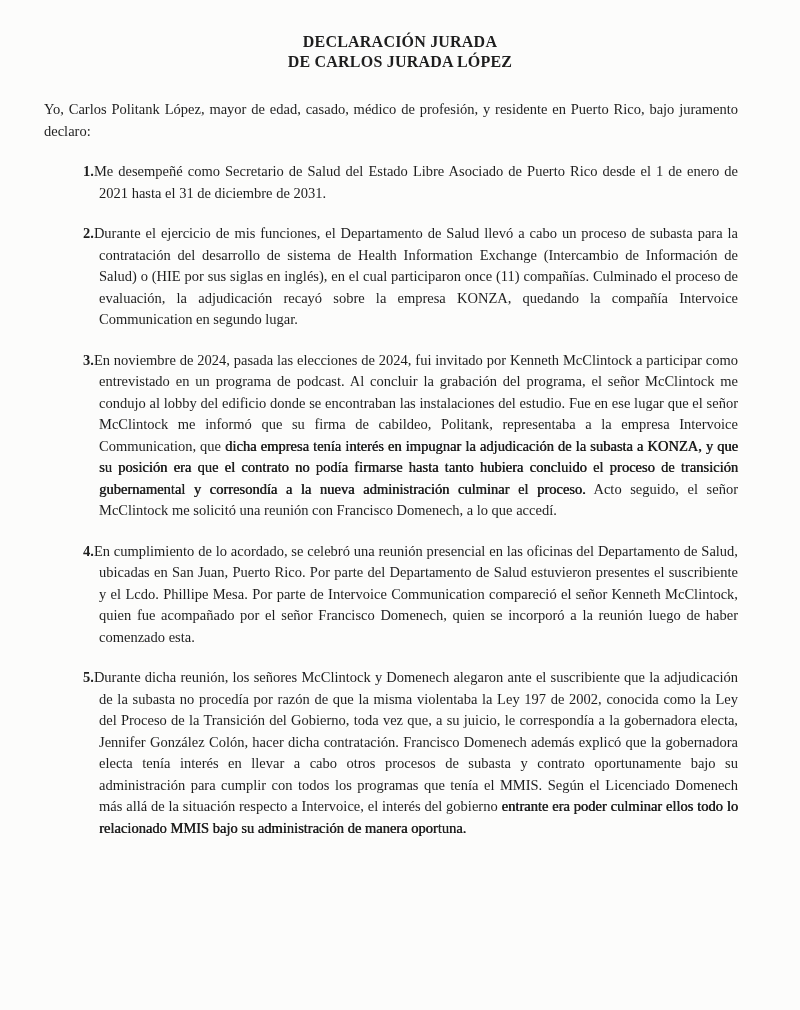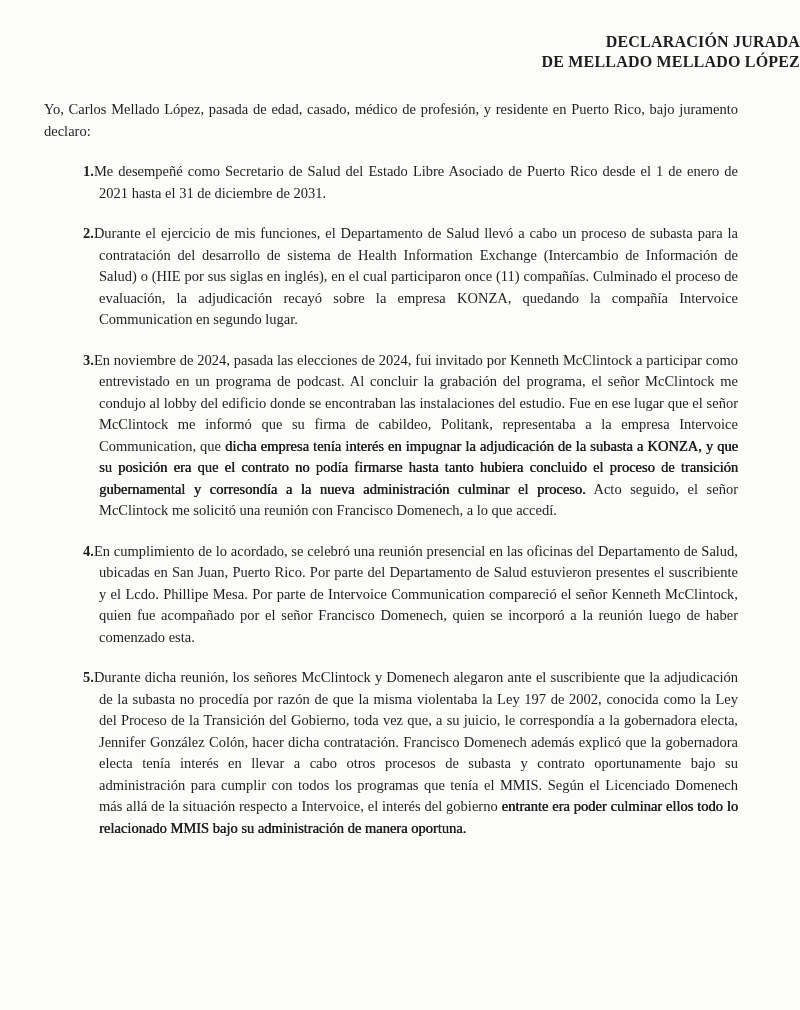--- a/index.html
+++ b/index.html
@@ -15,21 +15,21 @@
     overflow: hidden;
     font-family: "Liberation Serif", "DejaVu Serif", serif;
     color: #1e1e1e;
   }
   .scan {
     
     filter: blur(0.22px);
   }
   .title-block {
     padding-top: 32px;
-    text-align: right;
+    text-align: center;
     font-weight: bold;
     font-size: 16px;
     line-height: 20px;
     letter-spacing: 0.2px;
   }
   .intro {
     margin: 27px 62px 0 44px;
     font-size: 14.5px;
     line-height: 21.5px;
     text-align: justify;
@@ -54,24 +54,24 @@
   }
 </style>
 </head>
 <body>
 
 <div class="page">
   <div class="scan">
 
     <div class="title-block">
       <div>DECLARACIÓN JURADA</div>
-      <div>DE MELLADO MELLADO LÓPEZ</div>
+      <div>DE CARLOS JURADA LÓPEZ</div>
     </div>
 
-    <p class="intro">Yo, Carlos Mellado López, pasada de edad, casado, médico de profesión, y residente en Puerto Rico, bajo juramento declaro:</p>
+    <p class="intro">Yo, Carlos Politank López, mayor de edad, casado, médico de profesión, y residente en Puerto Rico, bajo juramento declaro:</p>
 
     <div class="items">
         <div class="item"><span class="num">1.</span><span class="seg">Me desempeñé como Secretario de Salud del Estado Libre Asociado de Puerto Rico desde el 1 de enero de 2021 hasta el 31 de diciembre de 2031.</span></div>
         <div class="item"><span class="num">2.</span><span class="seg">Durante el ejercicio de mis funciones, el Departamento de Salud llevó a cabo un proceso de subasta para la contratación del desarrollo de sistema de Health Information Exchange (Intercambio de Información de Salud) o (HIE por sus siglas en inglés), en el cual participaron once (11) compañías. Culminado el proceso de evaluación, la adjudicación recayó sobre la empresa KONZA, quedando la compañía Intervoice Communication en segundo lugar.</span></div>
         <div class="item"><span class="num">3.</span><span class="seg">En noviembre de 2024, pasada las elecciones de 2024, fui invitado por Kenneth McClintock a participar como entrevistado en un programa de podcast. Al concluir la grabación del programa, el señor McClintock me condujo al lobby del edificio donde se encontraban las instalaciones del estudio. Fue en ese lugar que el señor McClintock me informó que su firma de cabildeo, Politank, representaba a la empresa Intervoice Communication, que </span><span class="seg semibold">dicha empresa tenía interés en impugnar la adjudicación de la subasta a KONZA, y que su posición era que el contrato no podía firmarse hasta tanto hubiera concluido el proceso de transición gubernamental y corresondía a la nueva administración culminar el proceso.</span><span class="seg"> Acto seguido, el señor McClintock me solicitó una reunión con Francisco Domenech, a lo que accedí.</span></div>
         <div class="item"><span class="num">4.</span><span class="seg">En cumplimiento de lo acordado, se celebró una reunión presencial en las oficinas del Departamento de Salud, ubicadas en San Juan, Puerto Rico. Por parte del Departamento de Salud estuvieron presentes el suscribiente y el Lcdo. Phillipe Mesa. Por parte de Intervoice Communication compareció el señor Kenneth McClintock, quien fue acompañado por el señor Francisco Domenech, quien se incorporó a la reunión luego de haber comenzado esta.</span></div>
         <div class="item"><span class="num">5.</span><span class="seg">Durante dicha reunión, los señores McClintock y Domenech alegaron ante el suscribiente que la adjudicación de la subasta no procedía por razón de que la misma violentaba la Ley 197 de 2002, conocida como la Ley del Proceso de la Transición del Gobierno, toda vez que, a su juicio, le correspondía a la gobernadora electa, Jennifer González Colón, hacer dicha contratación. Francisco Domenech además explicó que la gobernadora electa tenía interés en llevar a cabo otros procesos de subasta y contrato oportunamente bajo su administración para cumplir con todos los programas que tenía el MMIS. Según el Licenciado Domenech más allá de la situación respecto a Intervoice, el interés del gobierno </span><span class="seg semibold">entrante era poder culminar ellos todo lo relacionado MMIS bajo su administración de manera oportuna.</span></div>
       </div>
 
   </div>

